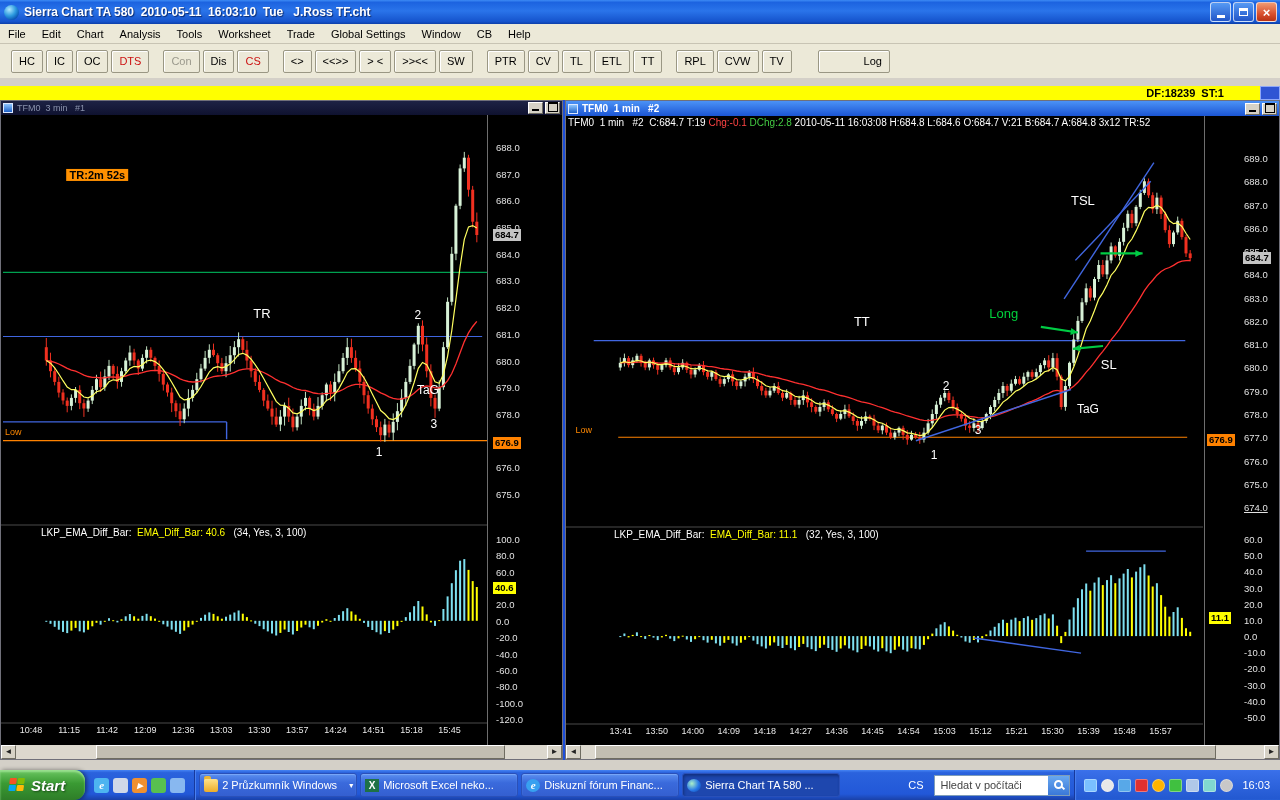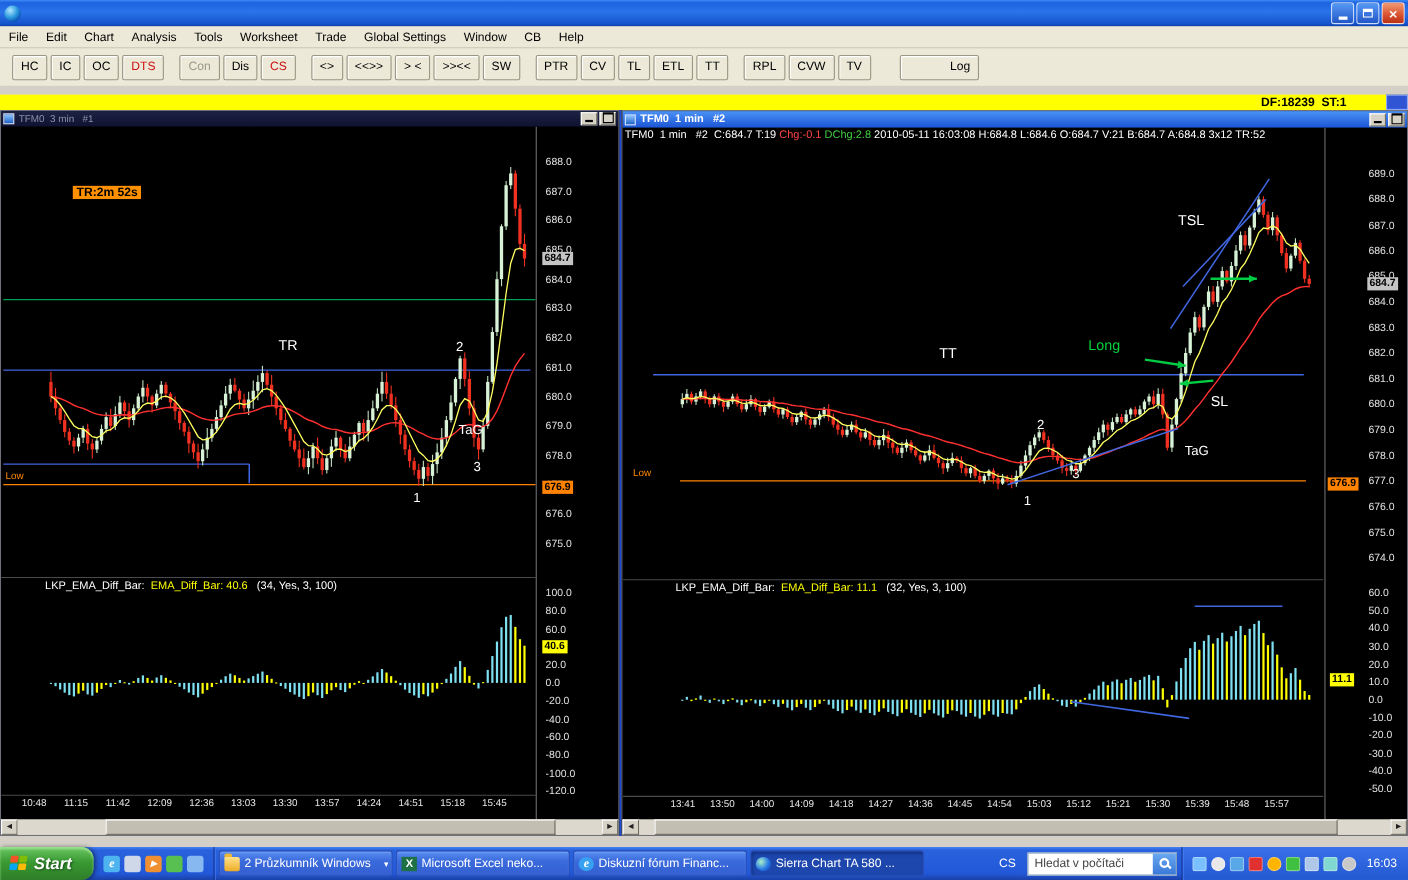--- a/index.html
+++ b/index.html
@@ -96,20 +96,21 @@
 .trayicon{width:13px;height:13px;border-radius:2px;border:1px solid rgba(255,255,255,.35)}
 .clock{color:#fff;font-size:11px;margin-left:5px}
 </style>
 </head>
 <body>
 
 <div id="app">
 
   <div class="titlebar">
     <span class="app-icon"></span>
+    <span class="title-text">Sierra Chart TA 580  2010-05-11  16:03:10  Tue   J.Ross TF.cht</span>
     <span class="win-btns">
       <span class="wbtn min">
           <i></i>
         </span>
       <span class="wbtn max">
           <i></i>
         </span>
       <span class="wbtn close">×</span>
     </span>
   </div>
@@ -1007,21 +1008,21 @@
             <div class="ptick" style="top: 153.35px; left: 39px;">684.0</div>
             <div class="ptick" style="top: 176.62px; left: 39px;">683.0</div>
             <div class="ptick" style="top: 199.89px; left: 39px;">682.0</div>
             <div class="ptick" style="top: 223.16px; left: 39px;">681.0</div>
             <div class="ptick" style="top: 246.43px; left: 39px;">680.0</div>
             <div class="ptick" style="top: 269.7px; left: 39px;">679.0</div>
             <div class="ptick" style="top: 292.97px; left: 39px;">678.0</div>
             <div class="ptick" style="top: 316.24px; left: 39px;">677.0</div>
             <div class="ptick" style="top: 339.51px; left: 39px;">676.0</div>
             <div class="ptick" style="top: 362.78px; left: 39px;">675.0</div>
-            <div class="ptick" style="top: 386.05px; left: 39px;">674.0</div>
+            <div class="ptick" style="top: 386.05px; left: 39px; text-decoration: underline;">674.0</div>
             <div class="ptick" style="top: 418px; left: 39px;">60.0</div>
             <div class="ptick" style="top: 434.18px; left: 39px;">50.0</div>
             <div class="ptick" style="top: 450.36px; left: 39px;">40.0</div>
             <div class="ptick" style="top: 466.54px; left: 39px;">30.0</div>
             <div class="ptick" style="top: 482.72px; left: 39px;">20.0</div>
             <div class="ptick" style="top: 498.9px; left: 39px;">10.0</div>
             <div class="ptick" style="top: 515.08px; left: 39px;">0.0</div>
             <div class="ptick" style="top: 531.26px; left: 39px;">-10.0</div>
             <div class="ptick" style="top: 547.44px; left: 39px;">-20.0</div>
             <div class="ptick" style="top: 563.62px; left: 39px;">-30.0</div>

